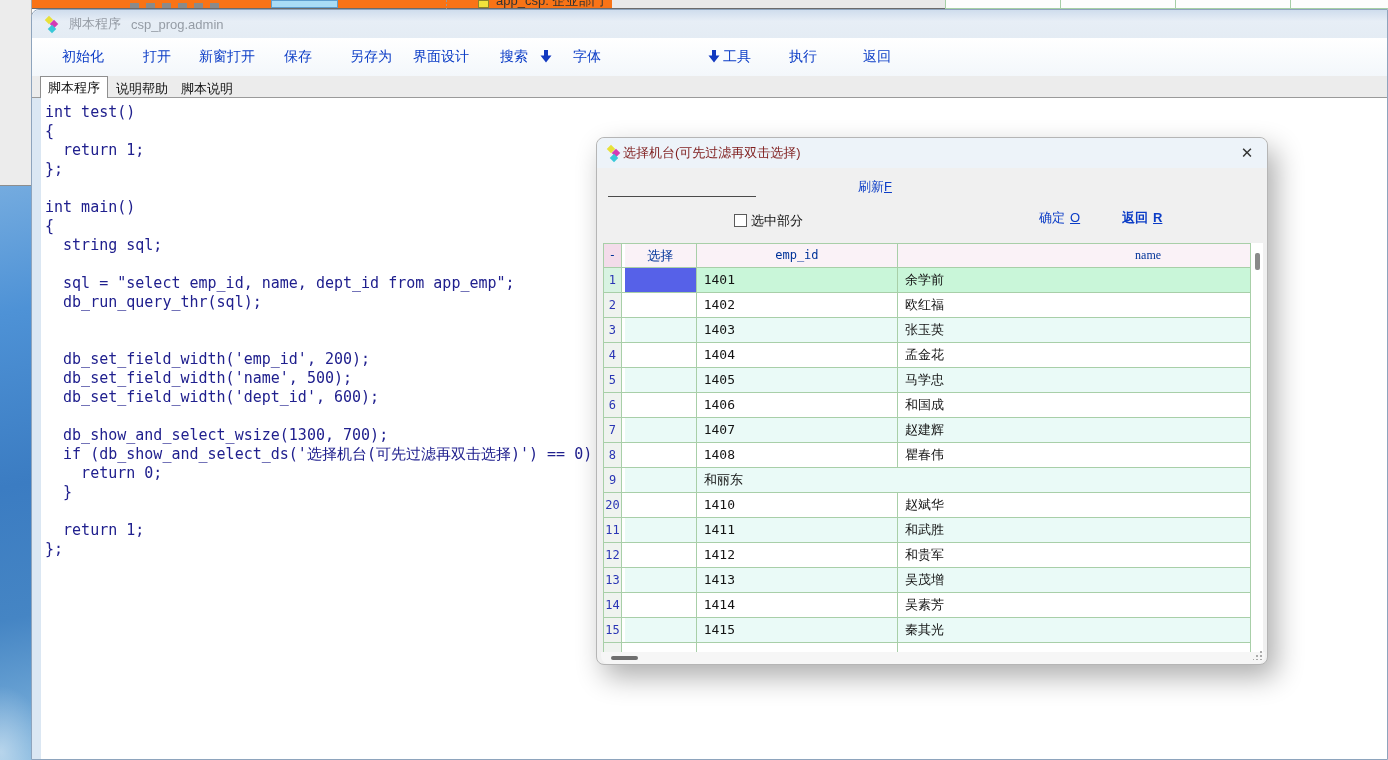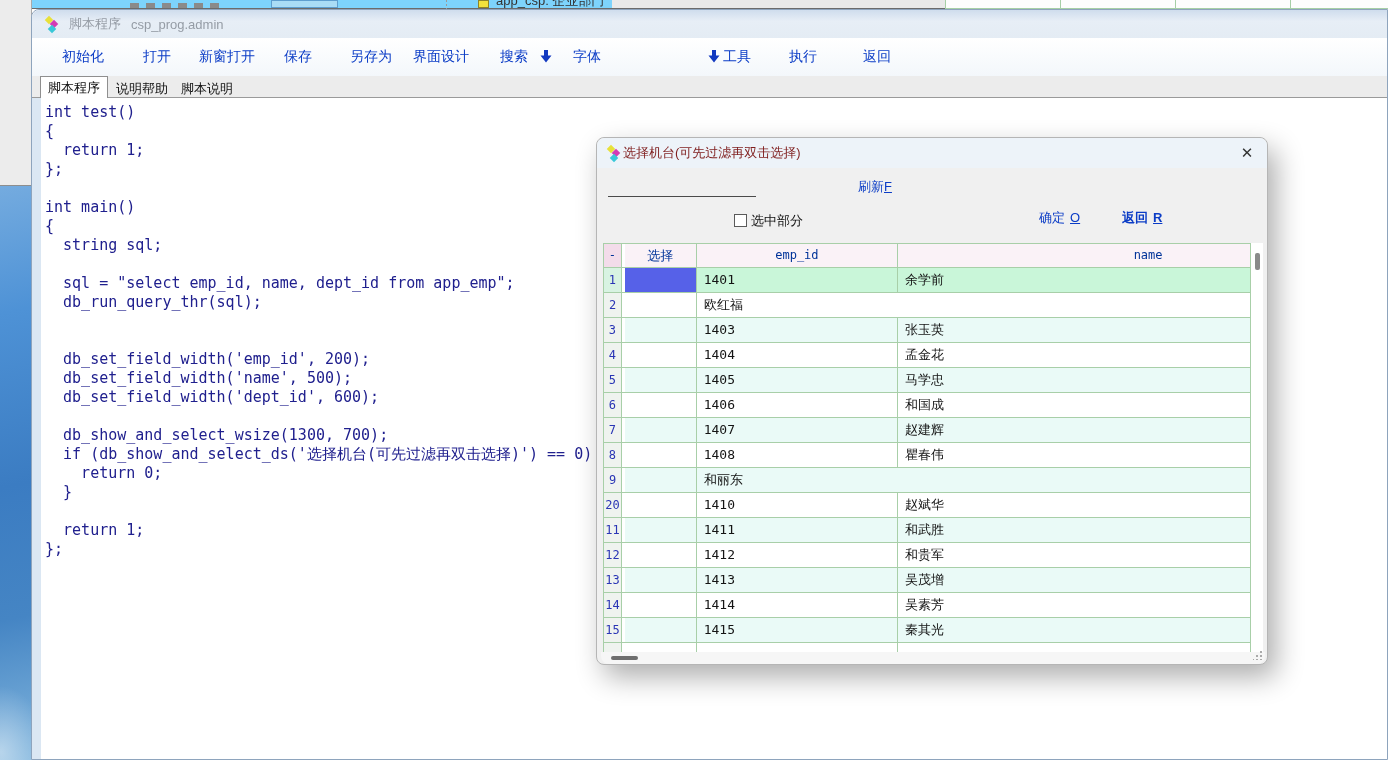--- a/index.html
+++ b/index.html
@@ -2,21 +2,21 @@
 <html><head>
 <meta charset="utf-8">
 <style>
   * { margin:0; padding:0; box-sizing:border-box; }
   html,body { width:1388px; height:760px; overflow:hidden; background:#fff;
               font-family:"Liberation Sans", sans-serif; }
   .stage { position:relative; width:1388px; height:760px; overflow:hidden; background:#fff; }
 
   
   .behind-strip { position:absolute; left:0; top:0; width:1388px; height:9px; background:#ffffff; overflow:hidden; }
-  .bw-panel { position:absolute; left:26px; top:0; width:586px; height:9px; background:#7dd3fc; border-bottom:1px solid #6b6b6b; }
+  .bw-panel { position:absolute; left:26px; top:0; width:586px; height:9px; background:#f97316; border-bottom:1px solid #6b6b6b; }
   .bw-marks { position:absolute; left:104px; top:3px; width:90px; height:5px;
               background:repeating-linear-gradient(90deg,#8a8a8a 0 9px,transparent 9px 16px); }
   .bw-bluebox { position:absolute; left:245px; top:0; width:67px; height:8px; background:#a9dcf6; border:1px solid #5e9ecf; }
   .bw-dots { position:absolute; left:420px; top:0; width:1px; height:9px;
              background:repeating-linear-gradient(#9a9a9a 0 2px,transparent 2px 4px); }
   .bw-yellow-icon { position:absolute; left:452px; top:0; width:11px; height:8px; background:#f2e23c; border:1px solid #8f8428; }
   .bw-fragment { position:absolute; left:470px; top:-8px; height:17px; font-size:13px; color:#333; white-space:nowrap; }
   .bw-gray { position:absolute; left:612px; top:0; width:333px; height:9px; background:#e9e9e9; border-bottom:1px solid #6b6b6b; }
   .bw-cells { position:absolute; left:945px; top:0; width:443px; height:9px; background:#fdfdfd; border-bottom:1px solid #a6cfa6; }
   .bw-cells span { position:absolute; top:0; width:1px; height:9px; background:#a6cfa6; }
@@ -87,21 +87,21 @@
   .cell.num { width:18px; text-align:center; font-size:12px; color:#2a35b5; background:#eff3ef;
               font-family:"DejaVu Sans Mono", monospace; line-height:24px; }
   .cell.spacer { width:3px; background:#fff; border-right:none; }
   .cell.selcol { width:72px; }
   .cell.emp { width:202px; font-family:"DejaVu Sans Mono", monospace; font-size:13px; color:#141414;
               padding-left:7px; line-height:24px; }
   .cell.name { width:353px; font-size:13px; color:#141414; padding-left:7px; line-height:24px; border-right:none; }
   .ghead .hc { font-size:12px; color:#003399; text-align:center; line-height:23px; background:#faf2f7; }
   .ghead .num { background:#f3dcea; color:#003399; }
   .ghead .emp, .ghead .name { font-family:"DejaVu Sans Mono", monospace; padding-left:0; }
-  .ghead .name { position:relative; }
+  .ghead .name { position:relative;font-family:Liberation Serif, serif; }
   .ghead .name span { position:absolute; left:250px; transform:translateX(-50%); }
   .ghead .selcol { font-size:13px; }
   .grow.alt { background:#eafaf7; }
   .grow.sel { background:#c9f6d9; }
   .grow.sel .num { background:#d8f3e2; }
   .cellsel { background:#5661e8; }
   .vthumb { position:absolute; left:652px; top:10px; width:5px; height:17px; background:#8a8a8a; border-radius:2px; }
 
   .hscroll { position:absolute; left:4px; top:514px; width:664px; height:12px; background:#f6f6f6; border-radius:0 0 8px 8px; }
   .hthumb { position:absolute; left:10px; top:4px; width:27px; height:4px; background:#6e6e6e; border-radius:2px; }
@@ -250,20 +250,21 @@
               <div class="cell num">1</div>
               <div class="cell spacer"></div>
               <div class="cell selcol cellsel"></div>
               <div class="cell emp">1401</div>
               <div class="cell name">余学前</div>
             </div>
             <div class="grow">
               <div class="cell num">2</div>
               <div class="cell spacer"></div>
               <div class="cell selcol"></div>
+              <div class="cell emp">1402</div>
               <div class="cell name">欧红福</div>
             </div>
             <div class="grow alt">
               <div class="cell num">3</div>
               <div class="cell spacer"></div>
               <div class="cell selcol"></div>
               <div class="cell emp">1403</div>
               <div class="cell name">张玉英</div>
             </div>
             <div class="grow">

